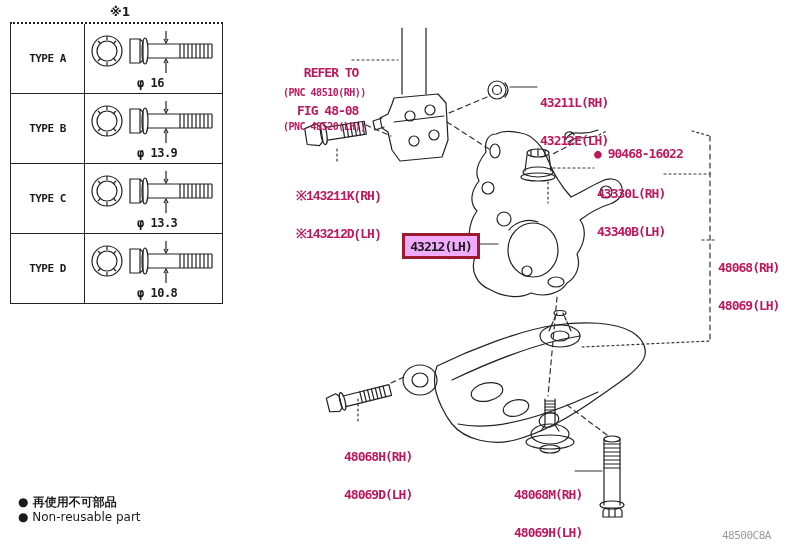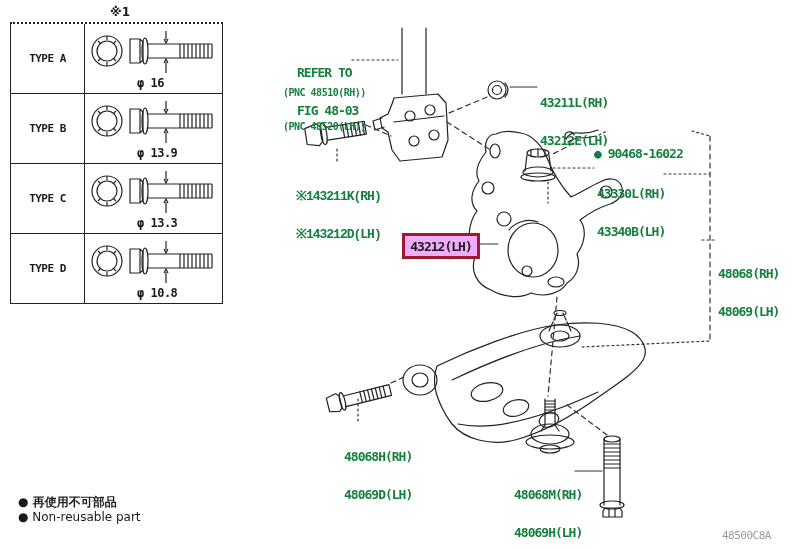--- a/index.html
+++ b/index.html
@@ -1,20 +1,20 @@
 <!DOCTYPE html>
 <html><head>
 <meta charset="utf-8">
 <style>
   html,body{margin:0;padding:0;background:#fff;}
   #stage{position:relative;width:796px;height:549px;background:#ffffff;overflow:hidden;
          font-family:"DejaVu Sans Mono",monospace;color:#1a1a1a;}
   svg.art{position:absolute;left:0;top:0;}
   .lbl{position:absolute;font:700 13px/13px "DejaVu Sans Mono",monospace;
-       letter-spacing:-1px;color:#15803d;white-space:pre;}
+       letter-spacing:-1px;color:#be185d;white-space:pre;text-align:right;}
   .lbl .ln{height:12px;}
   .lbl.small{font-size:10px;line-height:11px;letter-spacing:-0.5px;}
   .lbl.single{line-height:12px;}
   
   .spec-table{position:absolute;left:10px;top:22px;width:211px;
               border-left:1px solid #222;border-right:1px solid #222;border-bottom:1px solid #222;
               border-top:2px dotted #222;}
   .spec-row{display:grid;grid-template-columns:74px 1fr;height:69px;border-bottom:1px solid #222;}
   .spec-row:last-child{border-bottom:none;}
   .type-cell{border-right:1px solid #222;display:flex;align-items:center;justify-content:center;
@@ -241,21 +241,21 @@
             <path d="M78,2 v9 M78,33 v11 M76,10 l2,4 l2,-4 M76,34 l2,-4 l2,4"></path>
           </g>
         </svg>
         <div class="dia">φ 10.8</div>
       </div>
     </div>
   </div>
 
   <div class="lbl" style="left:297px;top:40px;">
     <div class="ln">REFER TO</div>
-    <div class="ln">FIG 48-03</div>
+    <div class="ln">FIG 48-08</div>
   </div>
   <div class="lbl small" style="left:283px;top:65px;">
     <div class="ln">(PNC 48510(RH))</div>
     <div class="ln">(PNC 48520(LH))</div>
   </div>
 
   <div class="lbl" style="left:540px;top:70px;">
     <div class="ln">43211L(RH)</div>
     <div class="ln">43212E(LH)</div>
   </div>
@@ -274,21 +274,21 @@
     <div class="ln">43340B(LH)</div>
   </div>
 
   <div class="lbl" style="left:410px;top:221px;">
     <div class="ln">43211(RH)</div>
   </div>
   <div class="hl-box">
     <span>43212(LH)</span>
   </div>
 
-  <div class="lbl" style="left:718px;top:241px;">
+  <div class="lbl" style="left:718px;top:235px;">
     <div class="ln">48068(RH)</div>
     <div class="ln">48069(LH)</div>
   </div>
 
   <div class="lbl" style="left:344px;top:424px;">
     <div class="ln">48068H(RH)</div>
     <div class="ln">48069D(LH)</div>
   </div>
 
   <div class="lbl" style="left:514px;top:462px;">

